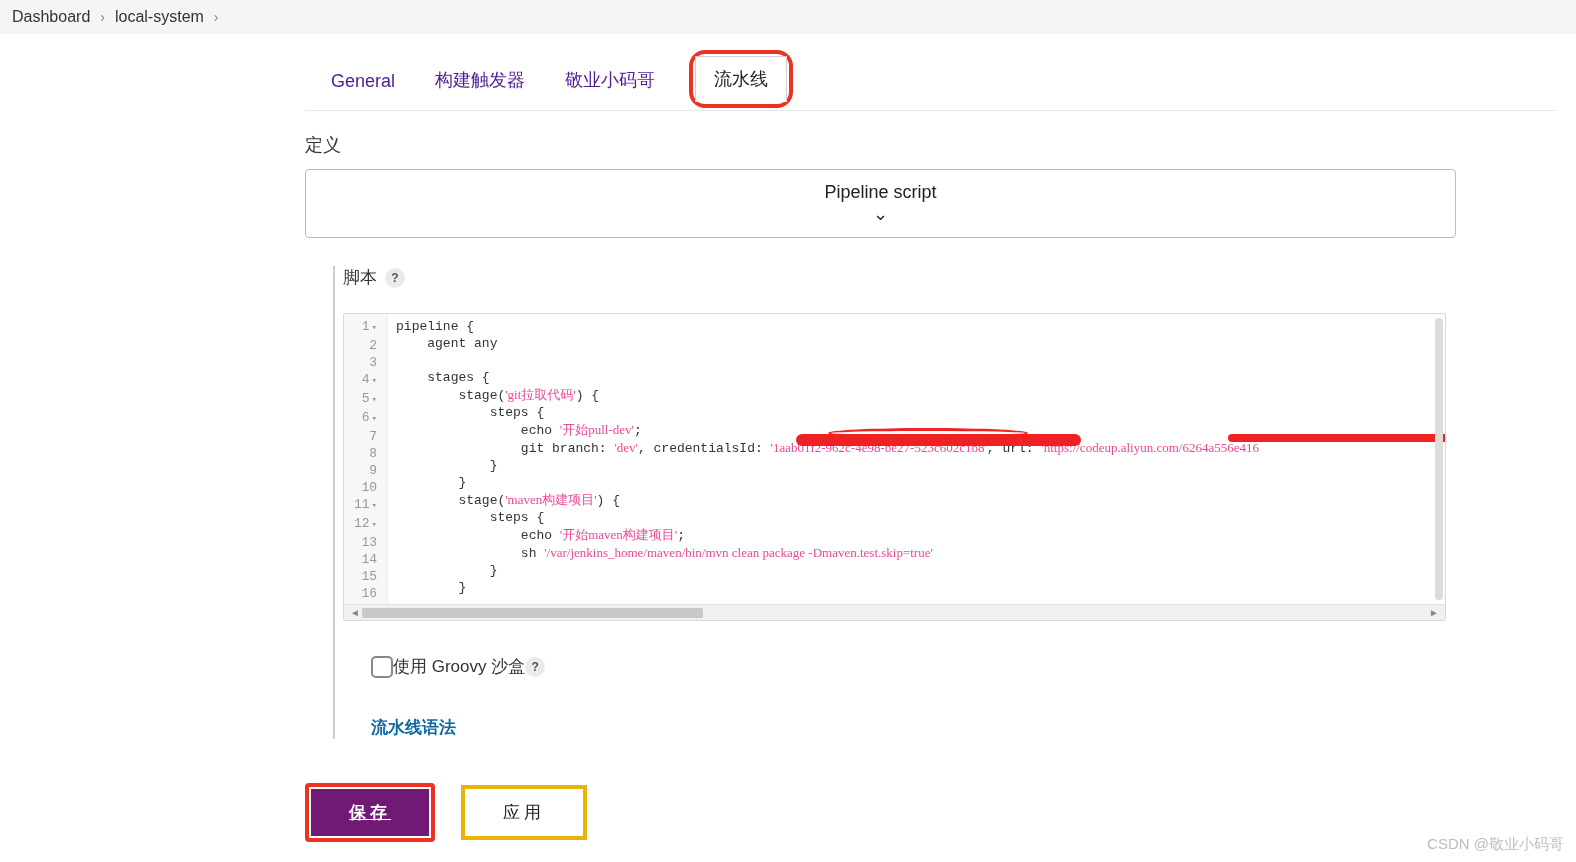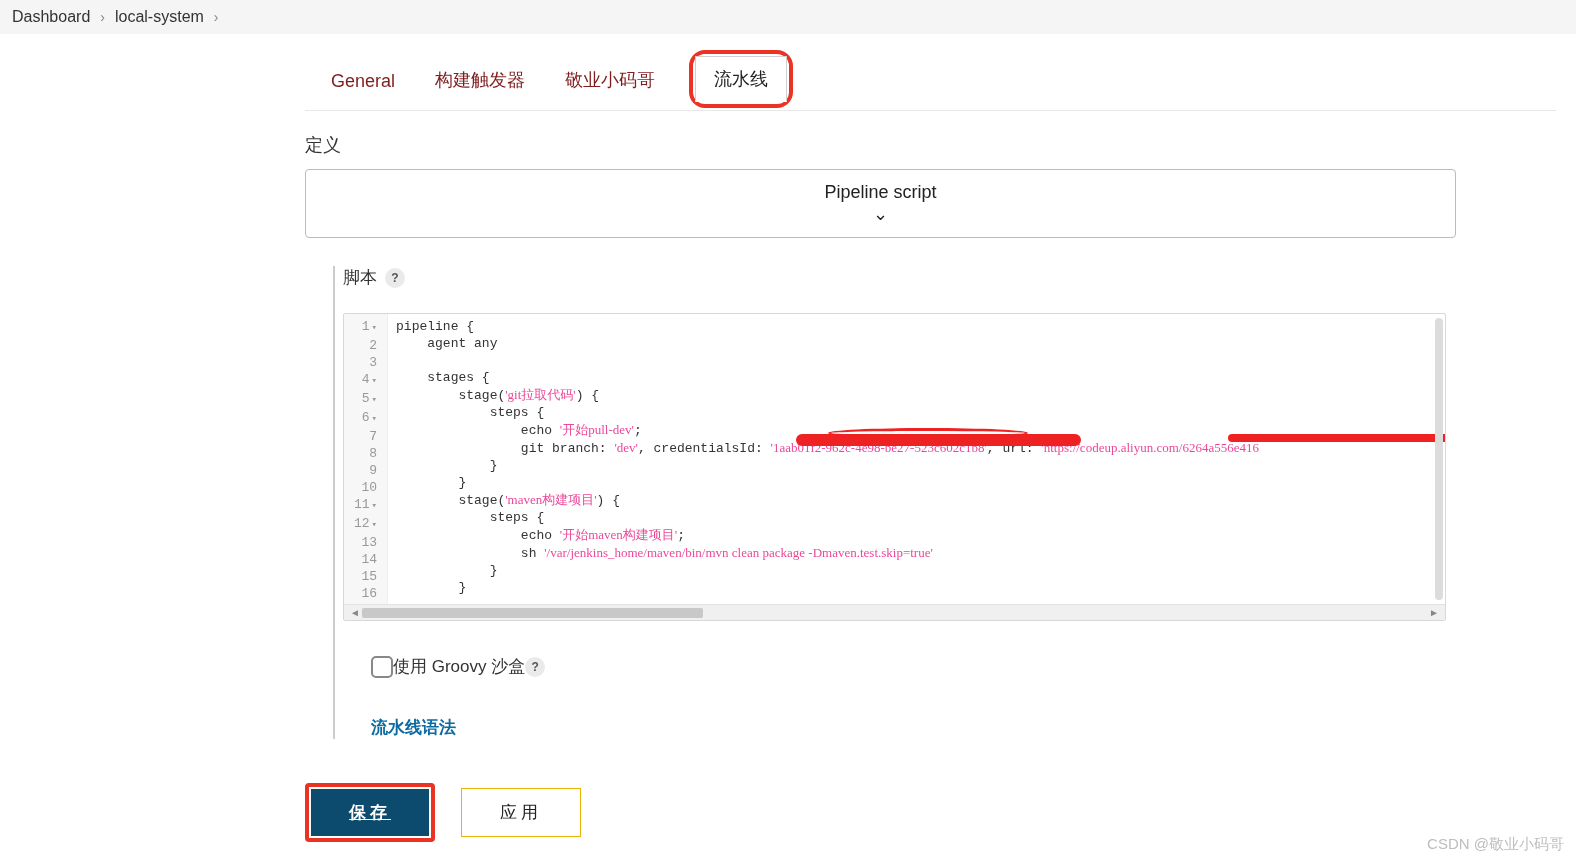--- a/index.html
+++ b/index.html
@@ -2,21 +2,21 @@
 <html><head>
 <meta charset="utf-8">
 <style>
 * { margin: 0; padding: 0; box-sizing: border-box; }
 body { font-family: -apple-system, "Segoe UI", Arial, "Microsoft YaHei", sans-serif; background: #fff; color: #333; font-size: 14px; width: 1576px; }
 .breadcrumbs { background: #f5f5f5; padding: 8px 12px; display: flex; align-items: center; gap: 10px; color: #333; font-size: 16px; }
 .breadcrumb-link { color: #333; text-decoration: none; }
 .breadcrumb-sep { color: #888; font-size: 14px; }
 .content { margin-left: 285px; margin-right: 0; padding: 0 20px 40px 20px; }
 .tabs-row { display: flex; align-items: flex-end; gap: 28px; padding: 16px 20px 8px 20px; border-bottom: 1px solid #e8e8e8; }
-.tab { color: #7f1d1d; font-size: 18px; padding: 8px 6px 10px 6px; cursor: pointer; }
+.tab { color: #4c1d95; font-size: 18px; padding: 8px 6px 10px 6px; cursor: pointer; }
 .tab-active-wrap { border: 4px solid #ea3323; border-radius: 16px; padding: 2px; margin-bottom: -6px; }
 .tab-active { background: #fff; border: 1px solid #d0d0d0; border-bottom: 1px solid #fff; color: #222; font-size: 18px; padding: 10px 18px; }
 .section-label { font-size: 18px; color: #333; margin: 22px 0 12px 0; }
 .select-box { border: 1px solid #bbb; border-radius: 4px; padding: 12px 14px; display: flex; justify-content: space-between; align-items: center; font-size: 18px; color: #222; cursor: pointer; margin-right: 100px; flex-direction: column; }
 .chev { font-size: 18px; color: #222; }
 .script-area { margin: 28px 0 0 28px; padding-left: 8px; border-left: 2px solid #ccc; }
 .script-header { display: flex; align-items: center; gap: 8px; font-size: 17px; color: #333; margin-bottom: 24px; }
 .help-badge { display: inline-flex; align-items: center; justify-content: center; width: 20px; height: 20px; border-radius: 50%; background: #eaeaea; color: #555; font-size: 12px; font-weight: bold; cursor: pointer; }
 .code-editor { border: 1px solid #d8d8d8; border-radius: 2px; background: #fff; margin-right: 110px; position: relative; }
 .code-body { display: flex; font-family: Consolas, Monaco, "Courier New", monospace; font-size: 13px; line-height: 17px; max-height: 290px; overflow: hidden; }
@@ -32,22 +32,22 @@
 .scroll-h { height: 16px; background: #f0f0f0; border-top: 1px solid #e2e2e2; display: flex; align-items: center; padding: 0 4px; }
 .scroll-h-track { flex: 1; height: 10px; background: #f0f0f0; position: relative; }
 .scroll-h-thumb { position: absolute; left: 0; top: 0; height: 10px; width: 32%; background: #c8c8c8; border-radius: 2px; }
 .scroll-arrow { width: 14px; text-align: center; color: #888; font-size: 10px; }
 .approved-note { font-size: 18px; color: #333; margin: 12px 0 0 28px; }
 .sandbox-row { display: flex; align-items: center; margin: 34px 0 0 28px; font-size: 17px; color: #333; }
 .checkbox { width: 22px; height: 22px; border: 2px solid #888; border-radius: 5px; background: #fff; cursor: pointer; }
 .syntax-link { display: inline-block; margin: 38px 0 0 28px; color: #0b6aa2; font-size: 17px; font-weight: 600; text-decoration: none; }
 .buttons-row { display: flex; gap: 26px; margin: 44px 0 0 0; align-items: center; }
 .btn-save-wrap { border: 4px solid #ea3323; border-radius: 4px; padding: 2px; }
-.btn-save { background: #0c4a6e; color: #fff; border: none; padding: 12px 38px; font-size: 17px; font-weight: 700; letter-spacing: 4px; cursor: pointer; text-decoration: underline; }
-.btn-apply { background: #fff; color: #222; border: 1px solid #eab308; padding: 12px 38px; font-size: 17px; letter-spacing: 4px; cursor: pointer; }
+.btn-save { background: #701a75; color: #fff; border: none; padding: 12px 38px; font-size: 17px; font-weight: 700; letter-spacing: 4px; cursor: pointer; text-decoration: underline; }
+.btn-apply { background: #fff; color: #222; border: 4px solid #eab308; padding: 12px 38px; font-size: 17px; letter-spacing: 4px; cursor: pointer; }
 .watermark { position: fixed; right: 12px; bottom: 8px; color: #bdbdbd; font-size: 15px; }
 .red1 { left: 408px; top: 120px; width: 285px; height: 12px; }
 .red1b { left: 440px; top: 114px; width: 200px; height: 10px; border-radius: 50%; background: transparent; border: 3px solid #e22; }
 .red2 { left: 840px; top: 120px; width: 570px; height: 8px; }
 </style>
 </head>
 <body>
 
 <div class="breadcrumbs">
   <a class="breadcrumb-link">Dashboard</a>

